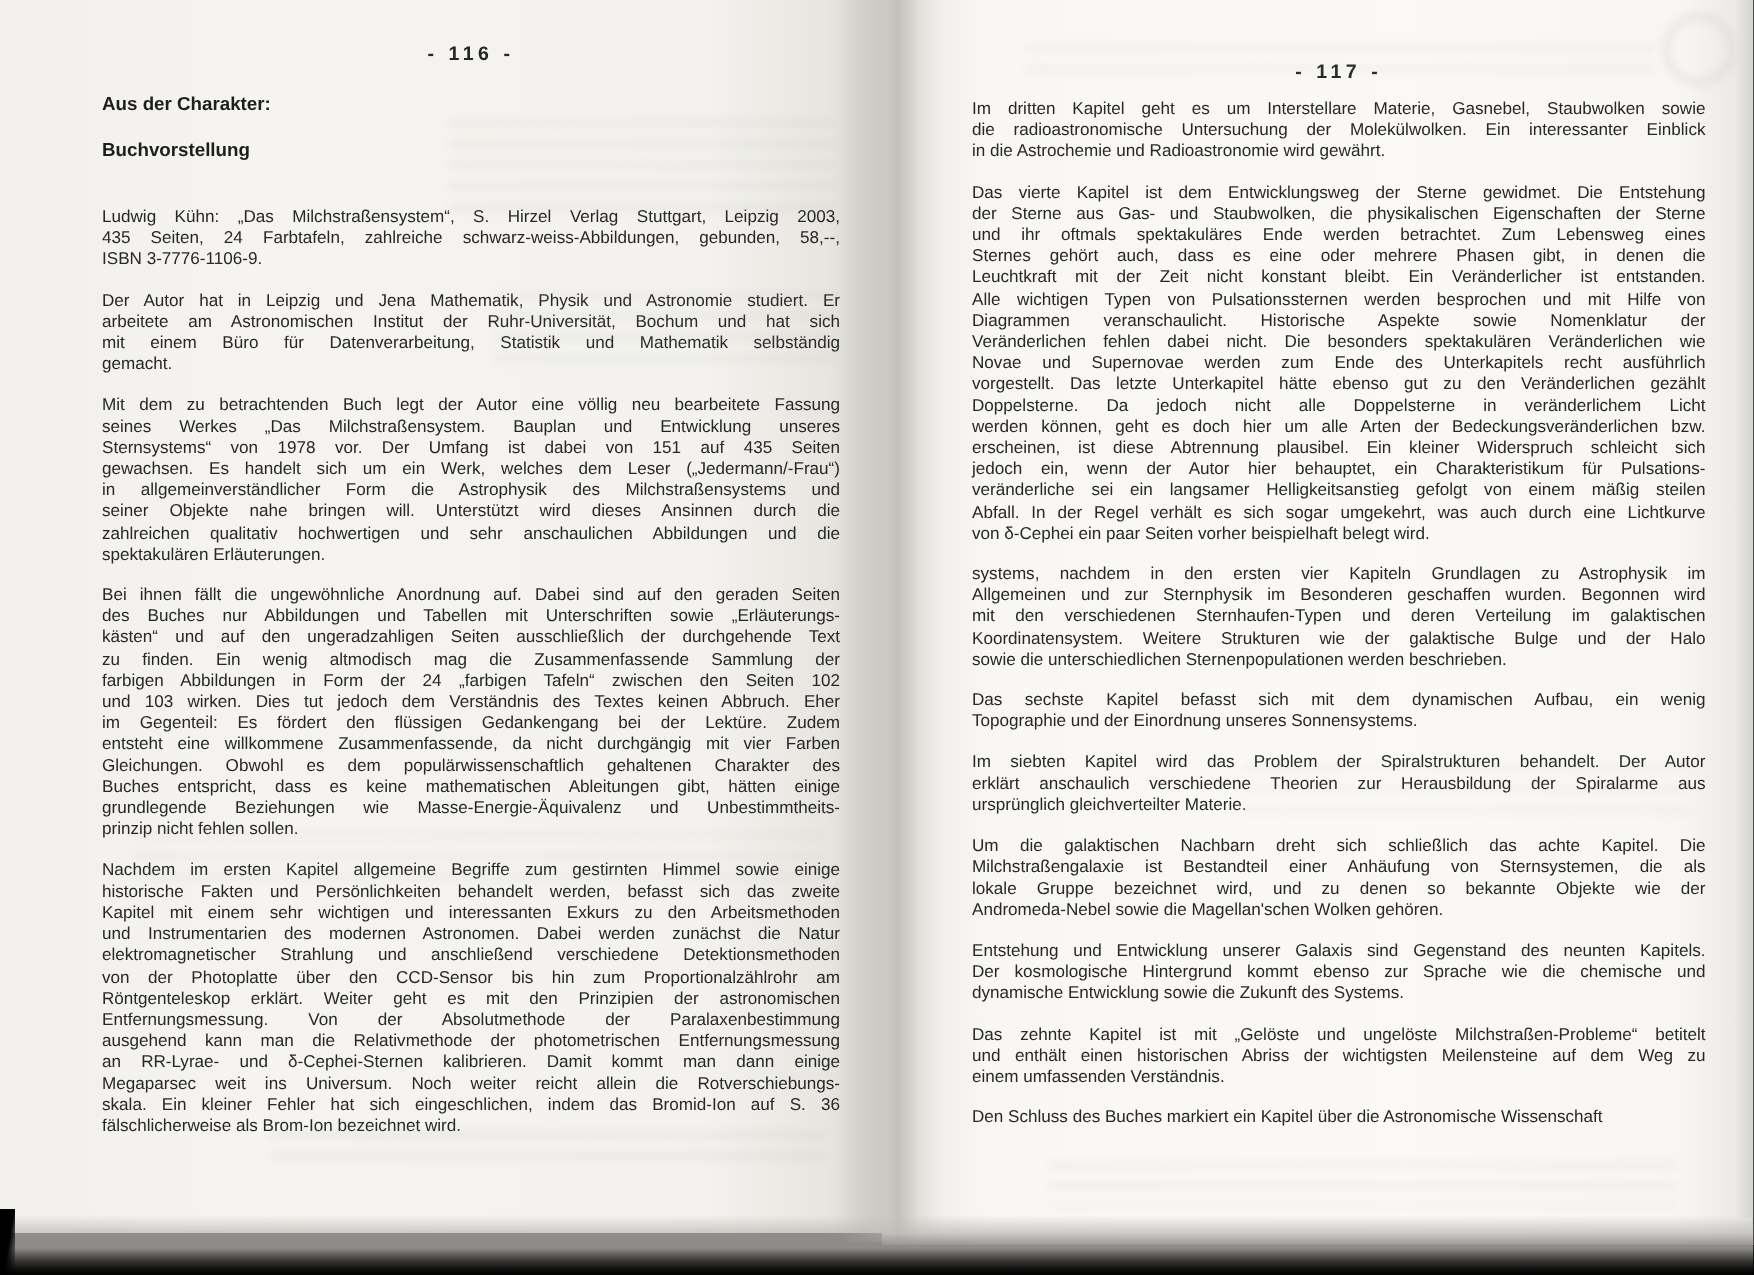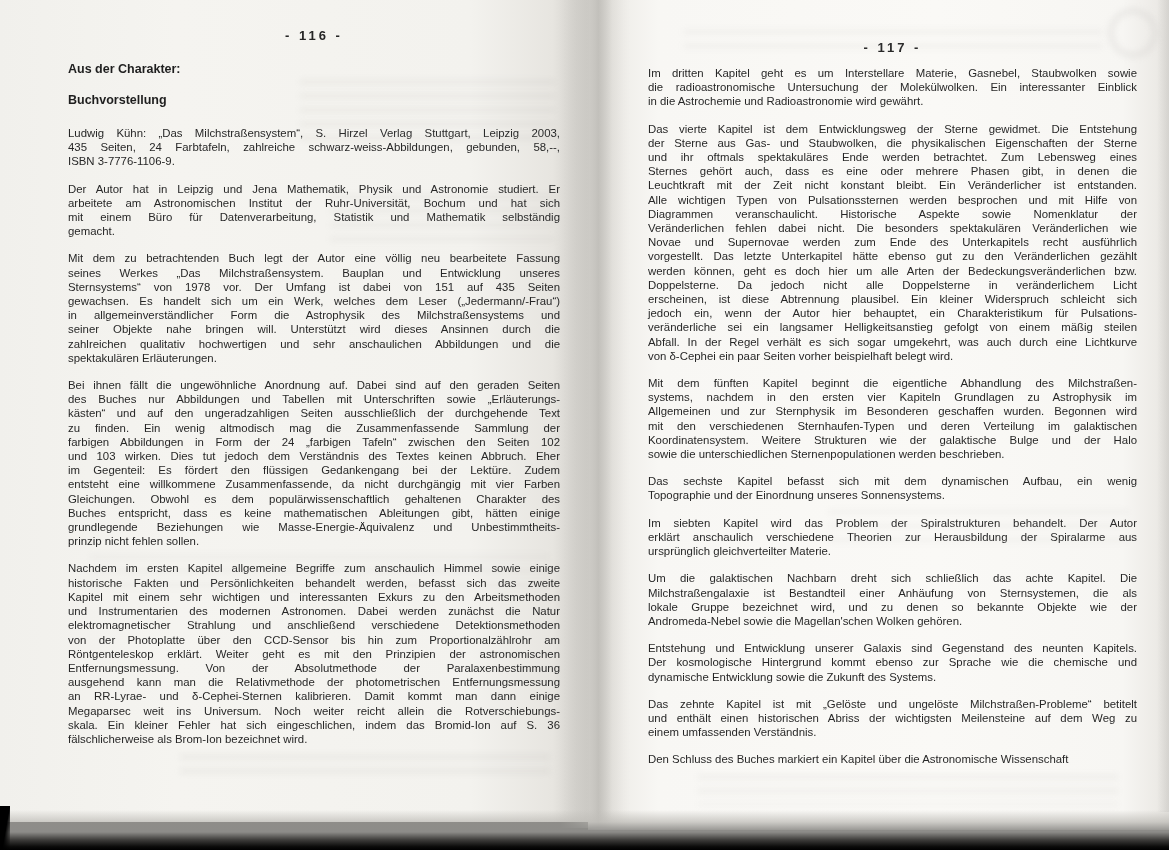--- a/index.html
+++ b/index.html
@@ -46,21 +46,21 @@
   .heading {
     position: absolute; left: 68px; width: 492px; top: 93px;
     font-size: 12.5px; font-weight: 700; color: #1e1e1e;
   }
   .paragraphs {
     position: absolute;
     color: #272727;
     font-size: 11.4px;
     line-height: 14.2px;
   }
-  .paras-left  { left: 68px; top: 126px; width: 492px; }
+  .paras-left  { left: 68px; top: 138px; width: 492px; }
   .paras-right { left: 60px; top: 66px;  width: 489px; }
   .para { margin: 0 0 13px 0; }
   .line { text-align: justify; text-align-last: justify; white-space: normal; }
   .line.last { text-align-last: left; }
 
   
   .gutter {
     position: absolute; left: 560px; top: 0; width: 70px; height: 828px;
     background: linear-gradient(90deg,
       rgba(205,203,198,0) 0%, rgba(199,197,192,.45) 42%,
@@ -136,21 +136,21 @@
           <div class="line">farbigen Abbildungen in Form der 24 „farbigen Tafeln“ zwischen den Seiten 102</div>
           <div class="line">und 103 wirken. Dies tut jedoch dem Verständnis des Textes keinen Abbruch. Eher</div>
           <div class="line">im Gegenteil: Es fördert den flüssigen Gedankengang bei der Lektüre. Zudem</div>
           <div class="line">entsteht eine willkommene Zusammenfassende, da nicht durchgängig mit vier Farben</div>
           <div class="line">Gleichungen. Obwohl es dem populärwissenschaftlich gehaltenen Charakter des</div>
           <div class="line">Buches entspricht, dass es keine mathematischen Ableitungen gibt, hätten einige</div>
           <div class="line">grundlegende Beziehungen wie Masse-Energie-Äquivalenz und Unbestimmtheits-</div>
           <div class="line last">prinzip nicht fehlen sollen.</div>
         </div>
         <div class="para">
-          <div class="line">Nachdem im ersten Kapitel allgemeine Begriffe zum anschaulich Himmel sowie einige</div>
+          <div class="line">Nachdem im ersten Kapitel allgemeine Begriffe zum gestirnten Himmel sowie einige</div>
           <div class="line">historische Fakten und Persönlichkeiten behandelt werden, befasst sich das zweite</div>
           <div class="line">Kapitel mit einem sehr wichtigen und interessanten Exkurs zu den Arbeitsmethoden</div>
           <div class="line">und Instrumentarien des modernen Astronomen. Dabei werden zunächst die Natur</div>
           <div class="line">elektromagnetischer Strahlung und anschließend verschiedene Detektionsmethoden</div>
           <div class="line">von der Photoplatte über den CCD-Sensor bis hin zum Proportionalzählrohr am</div>
           <div class="line">Röntgenteleskop erklärt. Weiter geht es mit den Prinzipien der astronomischen</div>
           <div class="line">Entfernungsmessung. Von der Absolutmethode der Paralaxenbestimmung</div>
           <div class="line">ausgehend kann man die Relativmethode der photometrischen Entfernungsmessung</div>
           <div class="line">an RR-Lyrae- und δ-Cephei-Sternen kalibrieren. Damit kommt man dann einige</div>
           <div class="line">Megaparsec weit ins Universum. Noch weiter reicht allein die Rotverschiebungs-</div>
@@ -177,30 +177,29 @@
           <div class="line">Das vierte Kapitel ist dem Entwicklungsweg der Sterne gewidmet. Die Entstehung</div>
           <div class="line">der Sterne aus Gas- und Staubwolken, die physikalischen Eigenschaften der Sterne</div>
           <div class="line">und ihr oftmals spektakuläres Ende werden betrachtet. Zum Lebensweg eines</div>
           <div class="line">Sternes gehört auch, dass es eine oder mehrere Phasen gibt, in denen die</div>
           <div class="line">Leuchtkraft mit der Zeit nicht konstant bleibt. Ein Veränderlicher ist entstanden.</div>
           <div class="line">Alle wichtigen Typen von Pulsationssternen werden besprochen und mit Hilfe von</div>
           <div class="line">Diagrammen veranschaulicht. Historische Aspekte sowie Nomenklatur der</div>
           <div class="line">Veränderlichen fehlen dabei nicht. Die besonders spektakulären Veränderlichen wie</div>
           <div class="line">Novae und Supernovae werden zum Ende des Unterkapitels recht ausführlich</div>
           <div class="line">vorgestellt. Das letzte Unterkapitel hätte ebenso gut zu den Veränderlichen gezählt</div>
+          <div class="line">Doppelsterne. Da jedoch nicht alle Doppelsterne in veränderlichem Licht</div>
           <div class="line">werden können, geht es doch hier um alle Arten der Bedeckungsveränderlichen bzw.</div>
-          <div class="line">Doppelsterne. Da jedoch nicht alle Doppelsterne in veränderlichem Licht</div>
           <div class="line">erscheinen, ist diese Abtrennung plausibel. Ein kleiner Widerspruch schleicht sich</div>
           <div class="line">jedoch ein, wenn der Autor hier behauptet, ein Charakteristikum für Pulsations-</div>
           <div class="line">veränderliche sei ein langsamer Helligkeitsanstieg gefolgt von einem mäßig steilen</div>
           <div class="line">Abfall. In der Regel verhält es sich sogar umgekehrt, was auch durch eine Lichtkurve</div>
           <div class="line last">von δ-Cephei ein paar Seiten vorher beispielhaft belegt wird.</div>
         </div>
         <div class="para">
-          <div class="line">Mit dem fünften Kapitel beginnt die eigentliche Abhandlung des Milchstraßen-</div>
           <div class="line">systems, nachdem in den ersten vier Kapiteln Grundlagen zu Astrophysik im</div>
           <div class="line">Allgemeinen und zur Sternphysik im Besonderen geschaffen wurden. Begonnen wird</div>
           <div class="line">mit den verschiedenen Sternhaufen-Typen und deren Verteilung im galaktischen</div>
           <div class="line">Koordinatensystem. Weitere Strukturen wie der galaktische Bulge und der Halo</div>
           <div class="line last">sowie die unterschiedlichen Sternenpopulationen werden beschrieben.</div>
         </div>
         <div class="para">
           <div class="line">Das sechste Kapitel befasst sich mit dem dynamischen Aufbau, ein wenig</div>
           <div class="line last">Topographie und der Einordnung unseres Sonnensystems.</div>
         </div>

